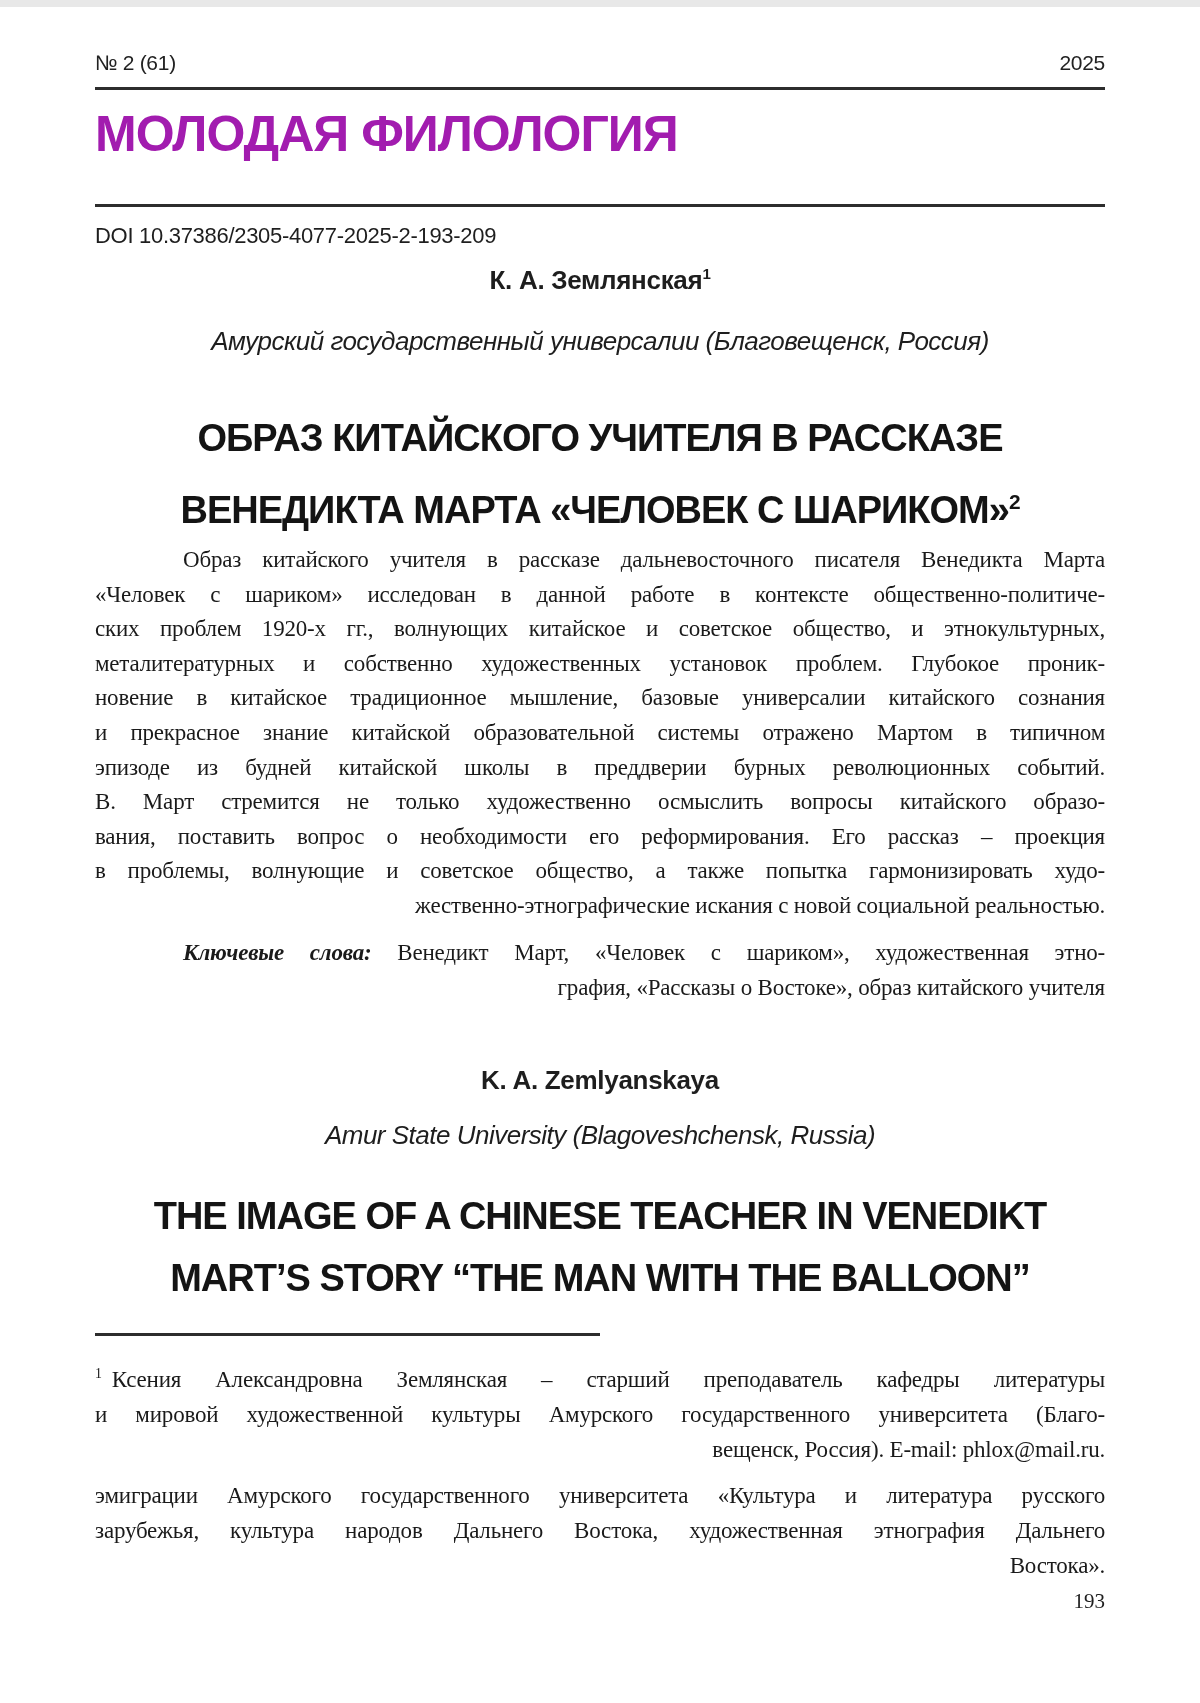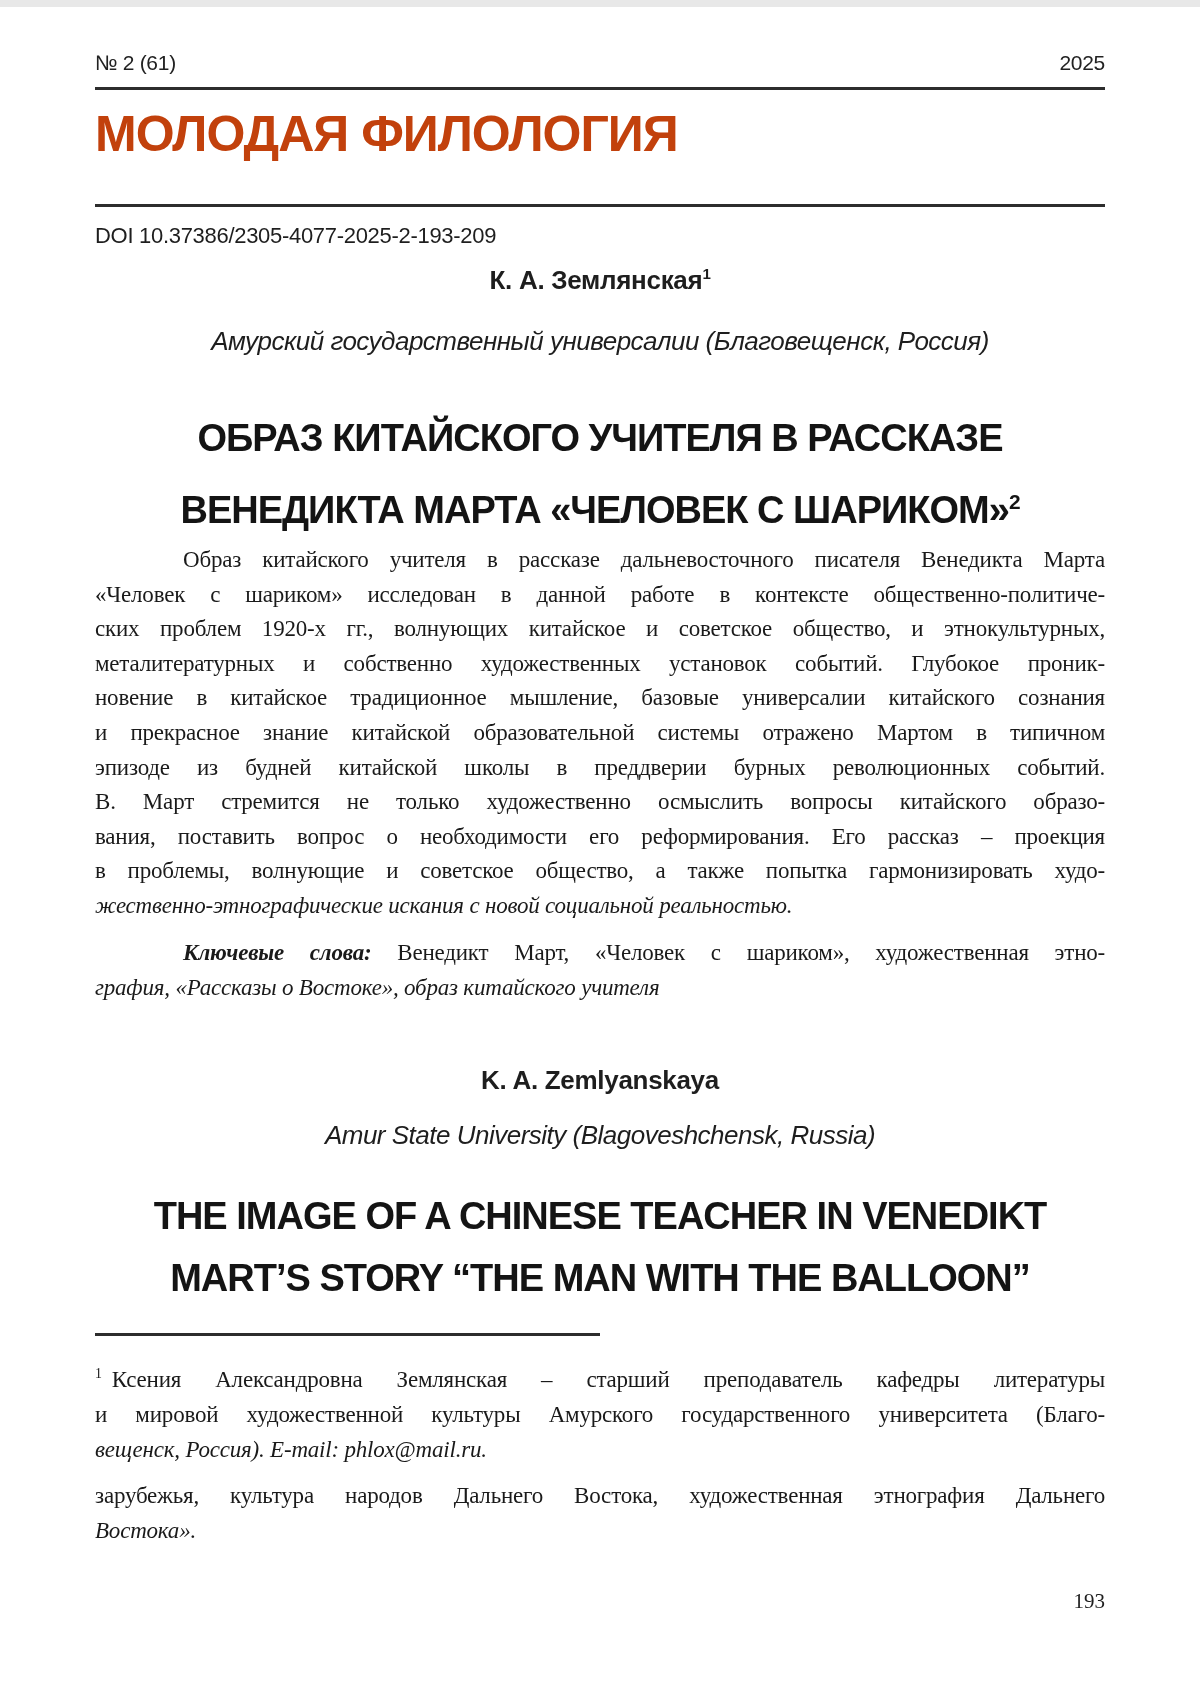--- a/index.html
+++ b/index.html
@@ -9,36 +9,36 @@
     font-family:"Liberation Serif","DejaVu Serif",serif;
   }
   .abs{position:absolute;left:95px;width:1010px;}
   .sans{font-family:"Liberation Sans","DejaVu Sans",sans-serif;}
 
   .running-head{top:44px;display:flex;justify-content:space-between;
     font-size:21px;letter-spacing:-0.3px;color:#222;}
   .rule{background:#2d2d2d;height:3px;}
   .rule-top{top:80px;}
   .section-title{top:99px;font-weight:bold;font-size:50px;line-height:56px;
-    letter-spacing:-1px;color:#c2410c;}
+    letter-spacing:-1px;color:#a21caf;}
   .rule-section{top:197px;}
   .doi{top:216px;font-size:22px;letter-spacing:-0.3px;}
 
   .centered{text-align:center;}
   .author{top:258px;font-weight:bold;font-size:26px;letter-spacing:-0.3px;}
   .author sup{font-size:58%;}
   .affil{top:319px;font-style:italic;font-size:26px;letter-spacing:-0.5px;}
   .title-main{top:400px;font-weight:bold;font-size:38px;line-height:63px;
     letter-spacing:-1px;color:#141414;}
   .title-main sup{font-size:55%;}
 
   .bodytext{font-size:23px;line-height:34.6px;letter-spacing:-0.2px;color:#1a1a1a;}
   .abstract{top:536px;}
   .jline{text-align:justify;text-align-last:justify;white-space:nowrap;}
-  .jlast{text-align:left;font-style:italic;}
+  .jlast{text-align:right;}
   .ind{text-indent:88px;}
   .keywords{top:929px;}
   .kw-label{font-weight:bold;font-style:italic;}
 
   .author-en{top:1058px;}
   .affil-en{top:1113px;}
   .title-en{top:1178px;font-size:38px;line-height:62px;}
 
   .fn-rule{top:1326px;width:505px;}
   .footnote{font-size:23px;line-height:35px;letter-spacing:-0.2px;color:#1a1a1a;}
@@ -71,21 +71,21 @@
 
   <div class="abs title-main centered sans">
     <div>ОБРАЗ КИТАЙСКОГО УЧИТЕЛЯ В РАССКАЗЕ</div>
     <div><span>ВЕНЕДИКТА МАРТА «ЧЕЛОВЕК С ШАРИКОМ»</span><sup>2</sup></div>
   </div>
 
   <div class="abs abstract bodytext">
     <div class="jline ind">Образ китайского учителя в рассказе дальневосточного писателя Венедикта Марта</div>
     <div class="jline">«Человек с шариком» исследован в данной работе в контексте общественно-политиче-</div>
     <div class="jline">ских проблем 1920-х гг., волнующих китайское и советское общество, и этнокультурных,</div>
-    <div class="jline">металитературных и собственно художественных установок событий. Глубокое проник-</div>
+    <div class="jline">металитературных и собственно художественных установок проблем. Глубокое проник-</div>
     <div class="jline">новение в китайское традиционное мышление, базовые универсалии китайского сознания</div>
     <div class="jline">и прекрасное знание китайской образовательной системы отражено Мартом в типичном</div>
     <div class="jline">эпизоде из будней китайской школы в преддверии бурных революционных событий.</div>
     <div class="jline">В. Март стремится не только художественно осмыслить вопросы китайского образо-</div>
     <div class="jline">вания, поставить вопрос о необходимости его реформирования. Его рассказ – проекция</div>
     <div class="jline">в проблемы, волнующие и советское общество, а также попытка гармонизировать худо-</div>
     <div class="jlast">жественно-этнографические искания с новой социальной реальностью.</div>
   </div>
 
   <div class="abs keywords bodytext">
@@ -104,19 +104,20 @@
 
   <div class="abs rule fn-rule"></div>
 
   <div class="abs footnote fn1">
     <div class="jline"><sup>1</sup><span>Ксения Александровна Землянская – старший преподаватель кафедры литературы</span></div>
     <div class="jline">и мировой художественной культуры Амурского государственного университета (Благо-</div>
     <div class="jlast">вещенск, Россия). E-mail: phlox@mail.ru.</div>
   </div>
 
   <div class="abs footnote fn2">
+    <div class="jline">эмиграции Амурского государственного университета «Культура и литература русского</div>
     <div class="jline">зарубежья, культура народов Дальнего Востока, художественная этнография Дальнего</div>
     <div class="jlast">Востока».</div>
   </div>
 
   <div class="abs page-num">193</div>
 
 </div>
 
 </body></html>

